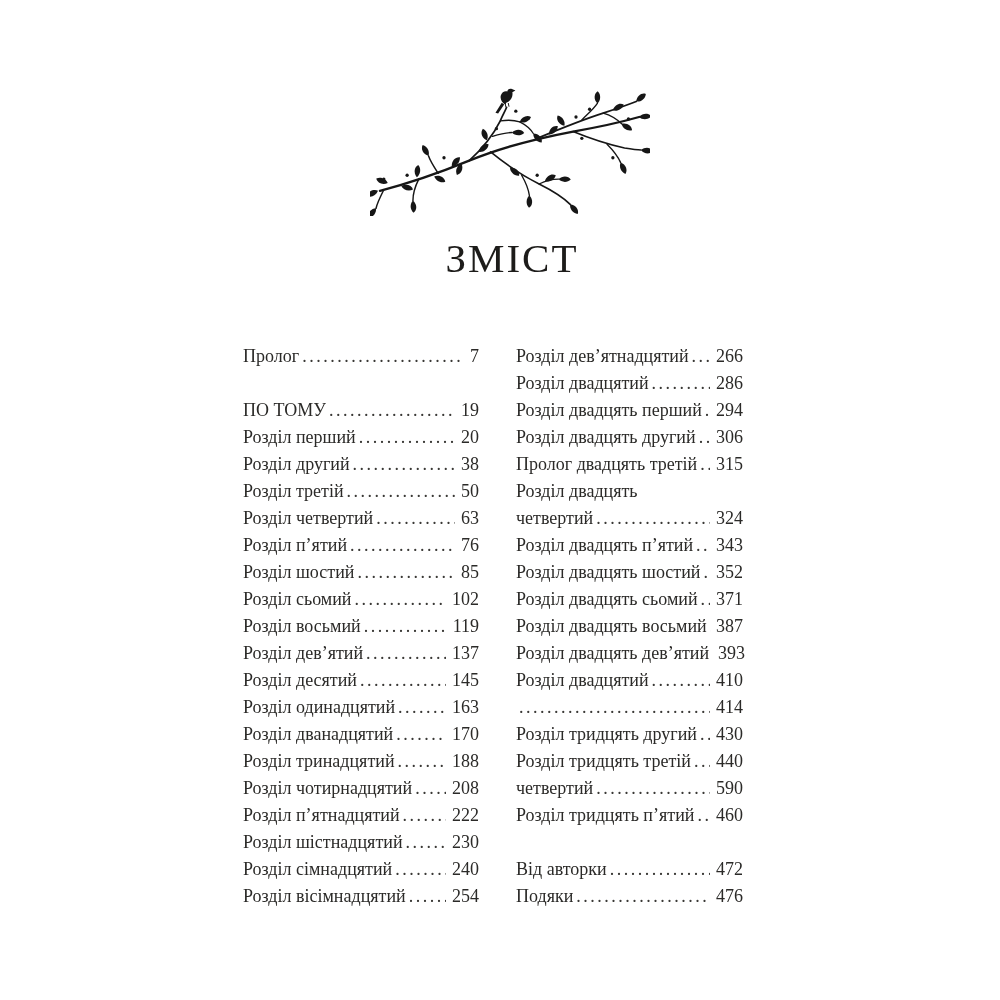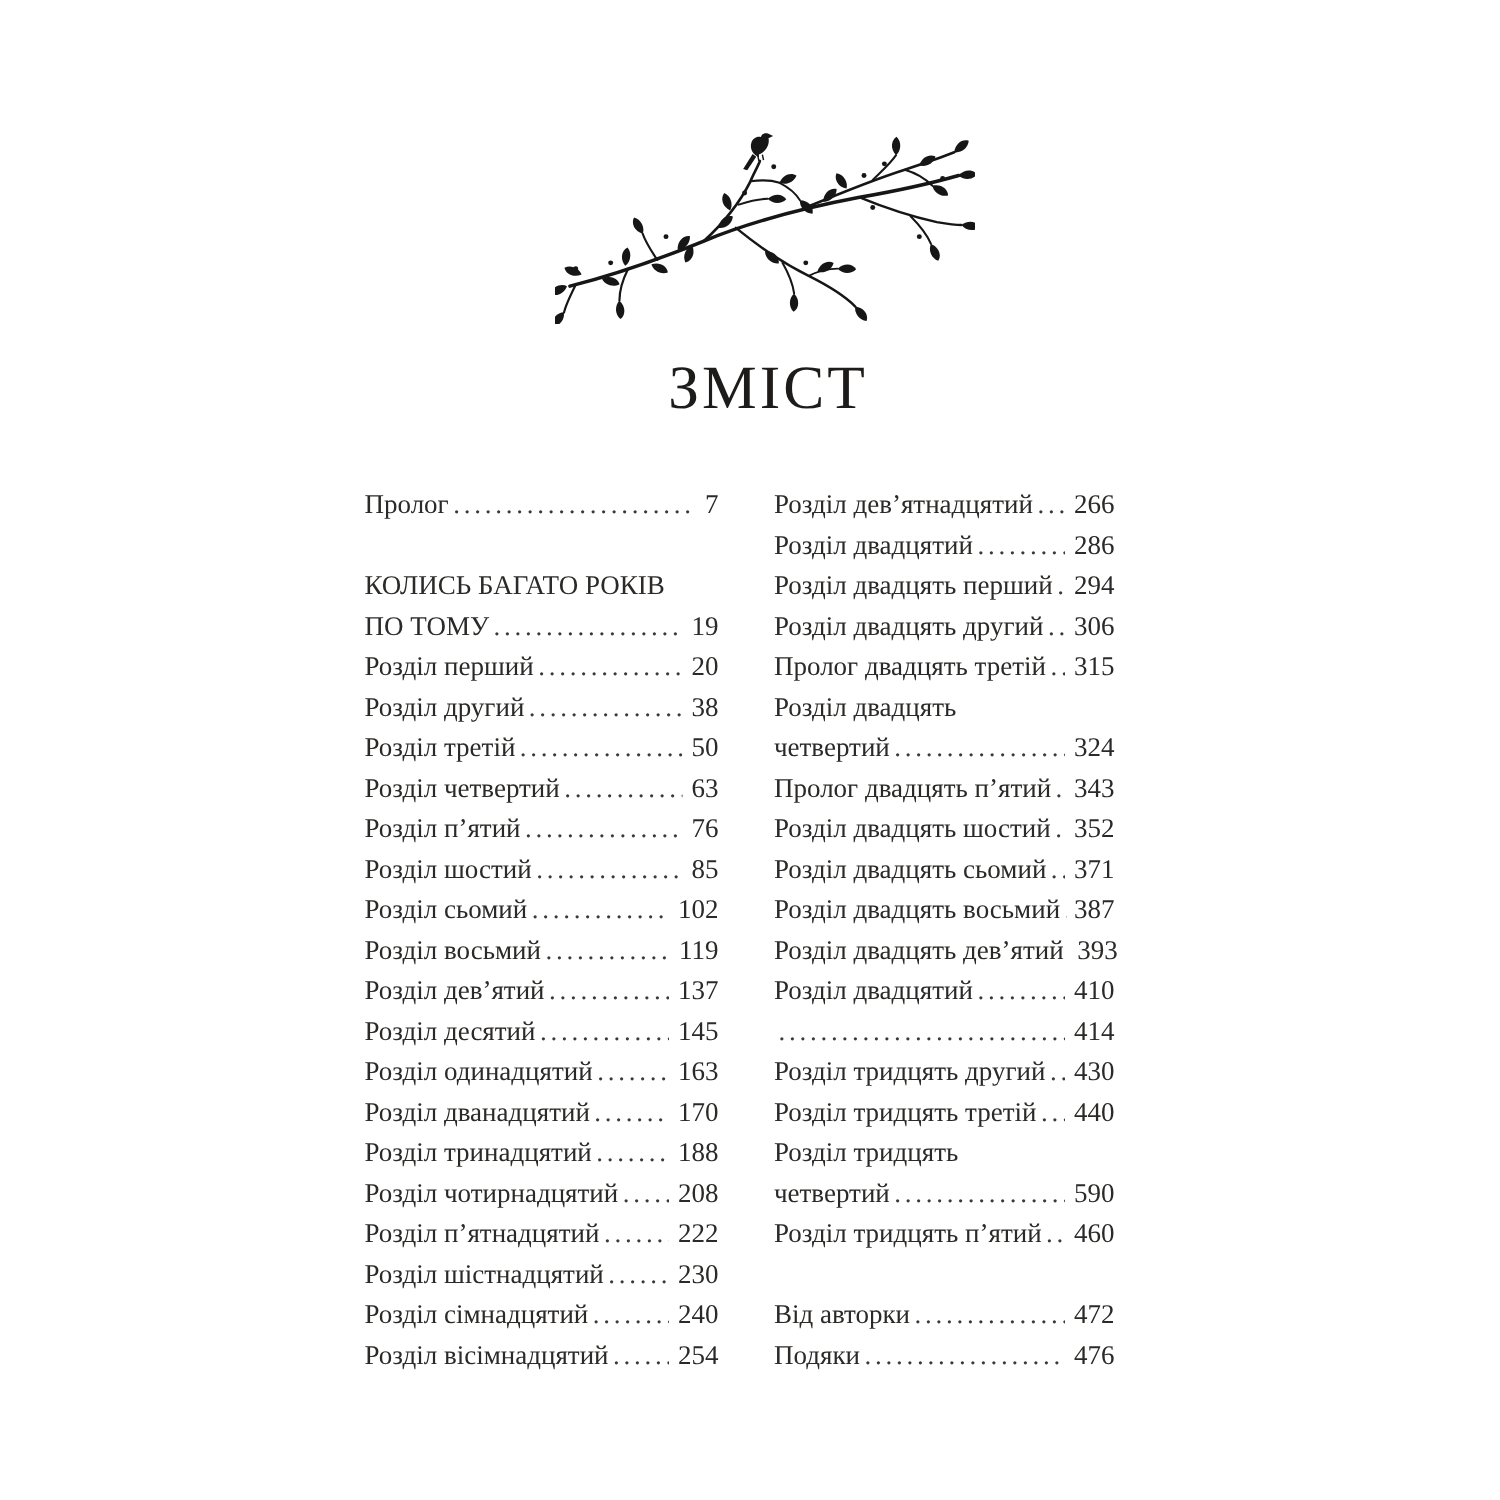--- a/index.html
+++ b/index.html
@@ -35,21 +35,21 @@
     color: #1d1c1a;
     line-height: 1.1;
   }
   .toc {
     position: absolute;
     top: 323px;
     left: 243px;
     width: 500px;
     display: flex;
   }
-  .toc-col { flex: 0 0 auto; }
+  .toc-col { flex: 0 0 auto; margin-top: 20px; }
   .toc-col-left  { width: 236px; }
   .toc-col-right { width: 227px; margin-left: 37px; text-align: center; }
   .toc-row {
     display: flex;
     align-items: baseline;
     height: 27px;
     line-height: 27px;
     font-size: 18px;
     color: #2b2a28;
   }
@@ -150,23 +150,20 @@
   <div class="toc-col toc-col-left" id="toc-col-left">
       <div class="toc-row">
         <span class="toc-label">Пролог</span>
         <span class="toc-dots"></span>
         <span class="toc-page">7</span>
       </div>
       <div class="toc-row">
         <span class="toc-label"></span>
       </div>
       <div class="toc-row">
-        <span class="toc-label">КОЛИСЬ БАГАТО РОКІВ</span>
-      </div>
-      <div class="toc-row">
         <span class="toc-label">ПО ТОМУ</span>
         <span class="toc-dots"></span>
         <span class="toc-page">19</span>
       </div>
       <div class="toc-row">
         <span class="toc-label">Розділ перший</span>
         <span class="toc-dots"></span>
         <span class="toc-page">20</span>
       </div>
       <div class="toc-row">
@@ -283,21 +280,21 @@
       </div>
       <div class="toc-row">
         <span class="toc-label">Розділ двадцять</span>
       </div>
       <div class="toc-row">
         <span class="toc-label">четвертий</span>
         <span class="toc-dots"></span>
         <span class="toc-page">324</span>
       </div>
       <div class="toc-row">
-        <span class="toc-label">Пролог двадцять п’ятий</span>
+        <span class="toc-label">Розділ двадцять п’ятий</span>
         <span class="toc-dots"></span>
         <span class="toc-page">343</span>
       </div>
       <div class="toc-row">
         <span class="toc-label">Розділ двадцять шостий</span>
         <span class="toc-dots"></span>
         <span class="toc-page">352</span>
       </div>
       <div class="toc-row">
         <span class="toc-label">Розділ двадцять сьомий</span>
@@ -325,23 +322,20 @@
       </div>
       <div class="toc-row">
         <span class="toc-label">Розділ тридцять другий</span>
         <span class="toc-dots"></span>
         <span class="toc-page">430</span>
       </div>
       <div class="toc-row">
         <span class="toc-label">Розділ тридцять третій</span>
         <span class="toc-dots"></span>
         <span class="toc-page">440</span>
-      </div>
-      <div class="toc-row">
-        <span class="toc-label">Розділ тридцять</span>
       </div>
       <div class="toc-row">
         <span class="toc-label">четвертий</span>
         <span class="toc-dots"></span>
         <span class="toc-page">590</span>
       </div>
       <div class="toc-row">
         <span class="toc-label">Розділ тридцять п’ятий</span>
         <span class="toc-dots"></span>
         <span class="toc-page">460</span>

